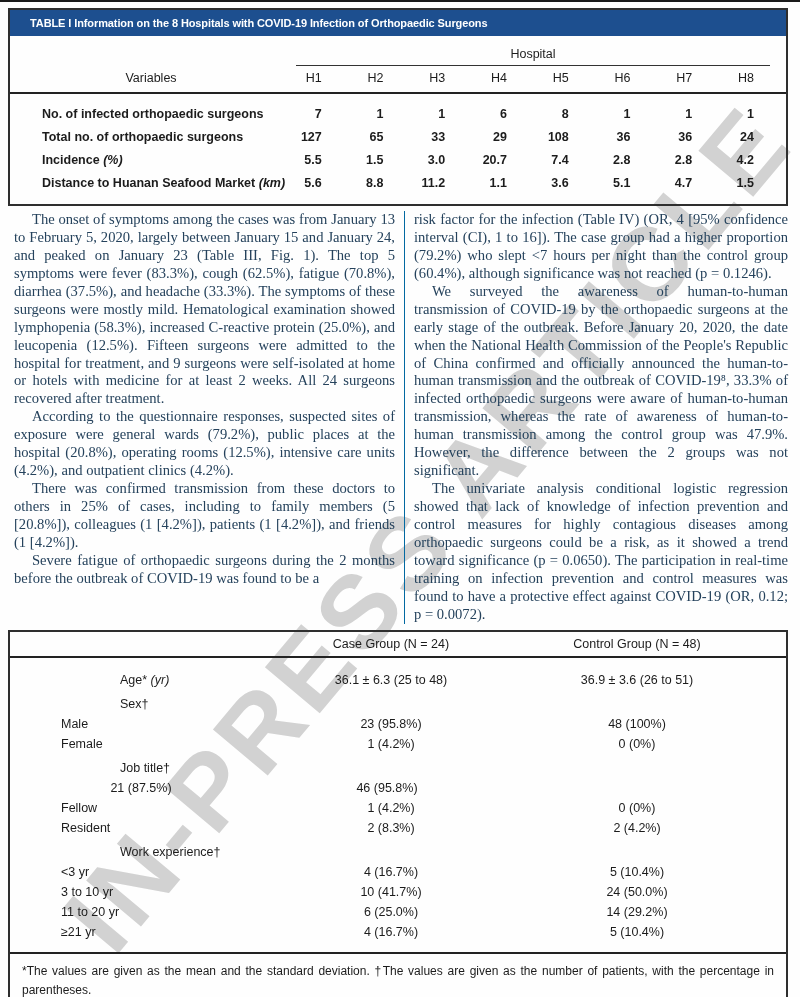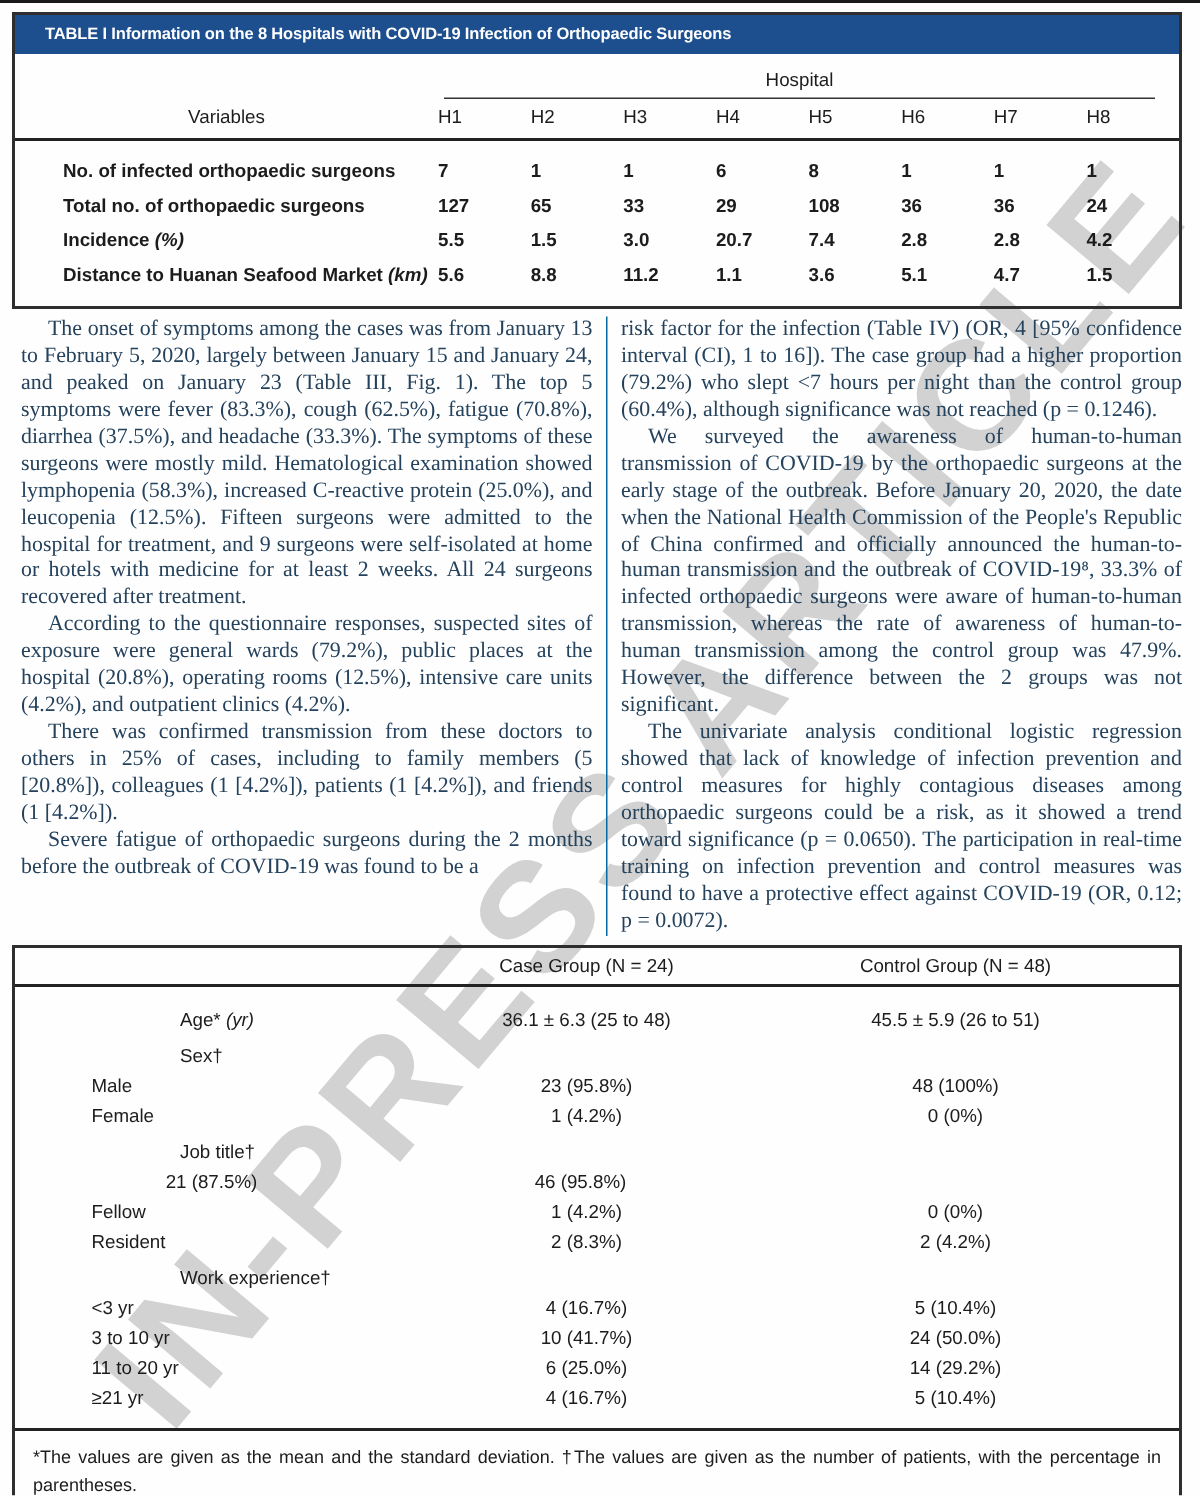--- a/index.html
+++ b/index.html
@@ -50,21 +50,21 @@
     letter-spacing: -0.1px;
     padding: 7px 8px 7px 20px;
     white-space: nowrap;
     overflow: hidden;
   }
 
   
   .t1 { top: 8px; }
   .t1-row { display: flex; align-items: center; }
   .t1-label-col { width: 282px; box-sizing: border-box; }
-  .t1-cell { flex: 1; text-align: left; padding-right: 32px; box-sizing: border-box; font-size: 12.5px; }
+  .t1-cell { flex: 1; text-align: right; padding-right: 32px; box-sizing: border-box; font-size: 12.5px; }
   .hosp-row { padding-top: 8px; }
   .hosp-span { flex: 1; text-align: center; margin: 0 16px 0 4px; border-bottom: 1.5px solid #333; padding-bottom: 3px; }
   .hosp-span span { font-size: 12.5px; }
   .colhead-row { padding: 5px 0 7px 0; }
   .varhead { text-align: center; font-size: 12.5px; }
   .heavy-rule { border-top: 2.5px solid #222; height: 0; }
   .t1-body { padding: 8px 0 10px 0; font-weight: bold; }
   .t1-data-row { padding: 4.5px 0; }
   .t1-rowlabel { width: 282px; box-sizing: border-box; padding-left: 32px; font-size: 12.5px; }
   .t1-rowlabel i, .t2-label i { font-style: italic; }
@@ -205,21 +205,21 @@
     <div class="t2-row t2-head">
       <div class="t2-label"></div>
       <div class="t2-case">Case Group (N = 24)</div>
       <div class="t2-ctrl">Control Group (N = 48)</div>
     </div>
 
     <div class="t2-body">
       <div class="t2-row t2-data group">
         <div class="t2-label"><span>Age*</span> <i>(yr)</i></div>
         <div class="t2-case">36.1 ± 6.3 (25 to 48)</div>
-        <div class="t2-ctrl">45.5 ± 5.9 (26 to 51)</div>
+        <div class="t2-ctrl">36.9 ± 3.6 (26 to 51)</div>
       </div>
       <div class="t2-row t2-data group">
         <div class="t2-label"><span>Sex†</span></div>
         <div class="t2-case"></div>
         <div class="t2-ctrl"></div>
       </div>
       <div class="t2-row t2-data">
         <div class="t2-label sub"><span>Male</span></div>
         <div class="t2-case">23 (95.8%)</div>
         <div class="t2-ctrl">48 (100%)</div>

